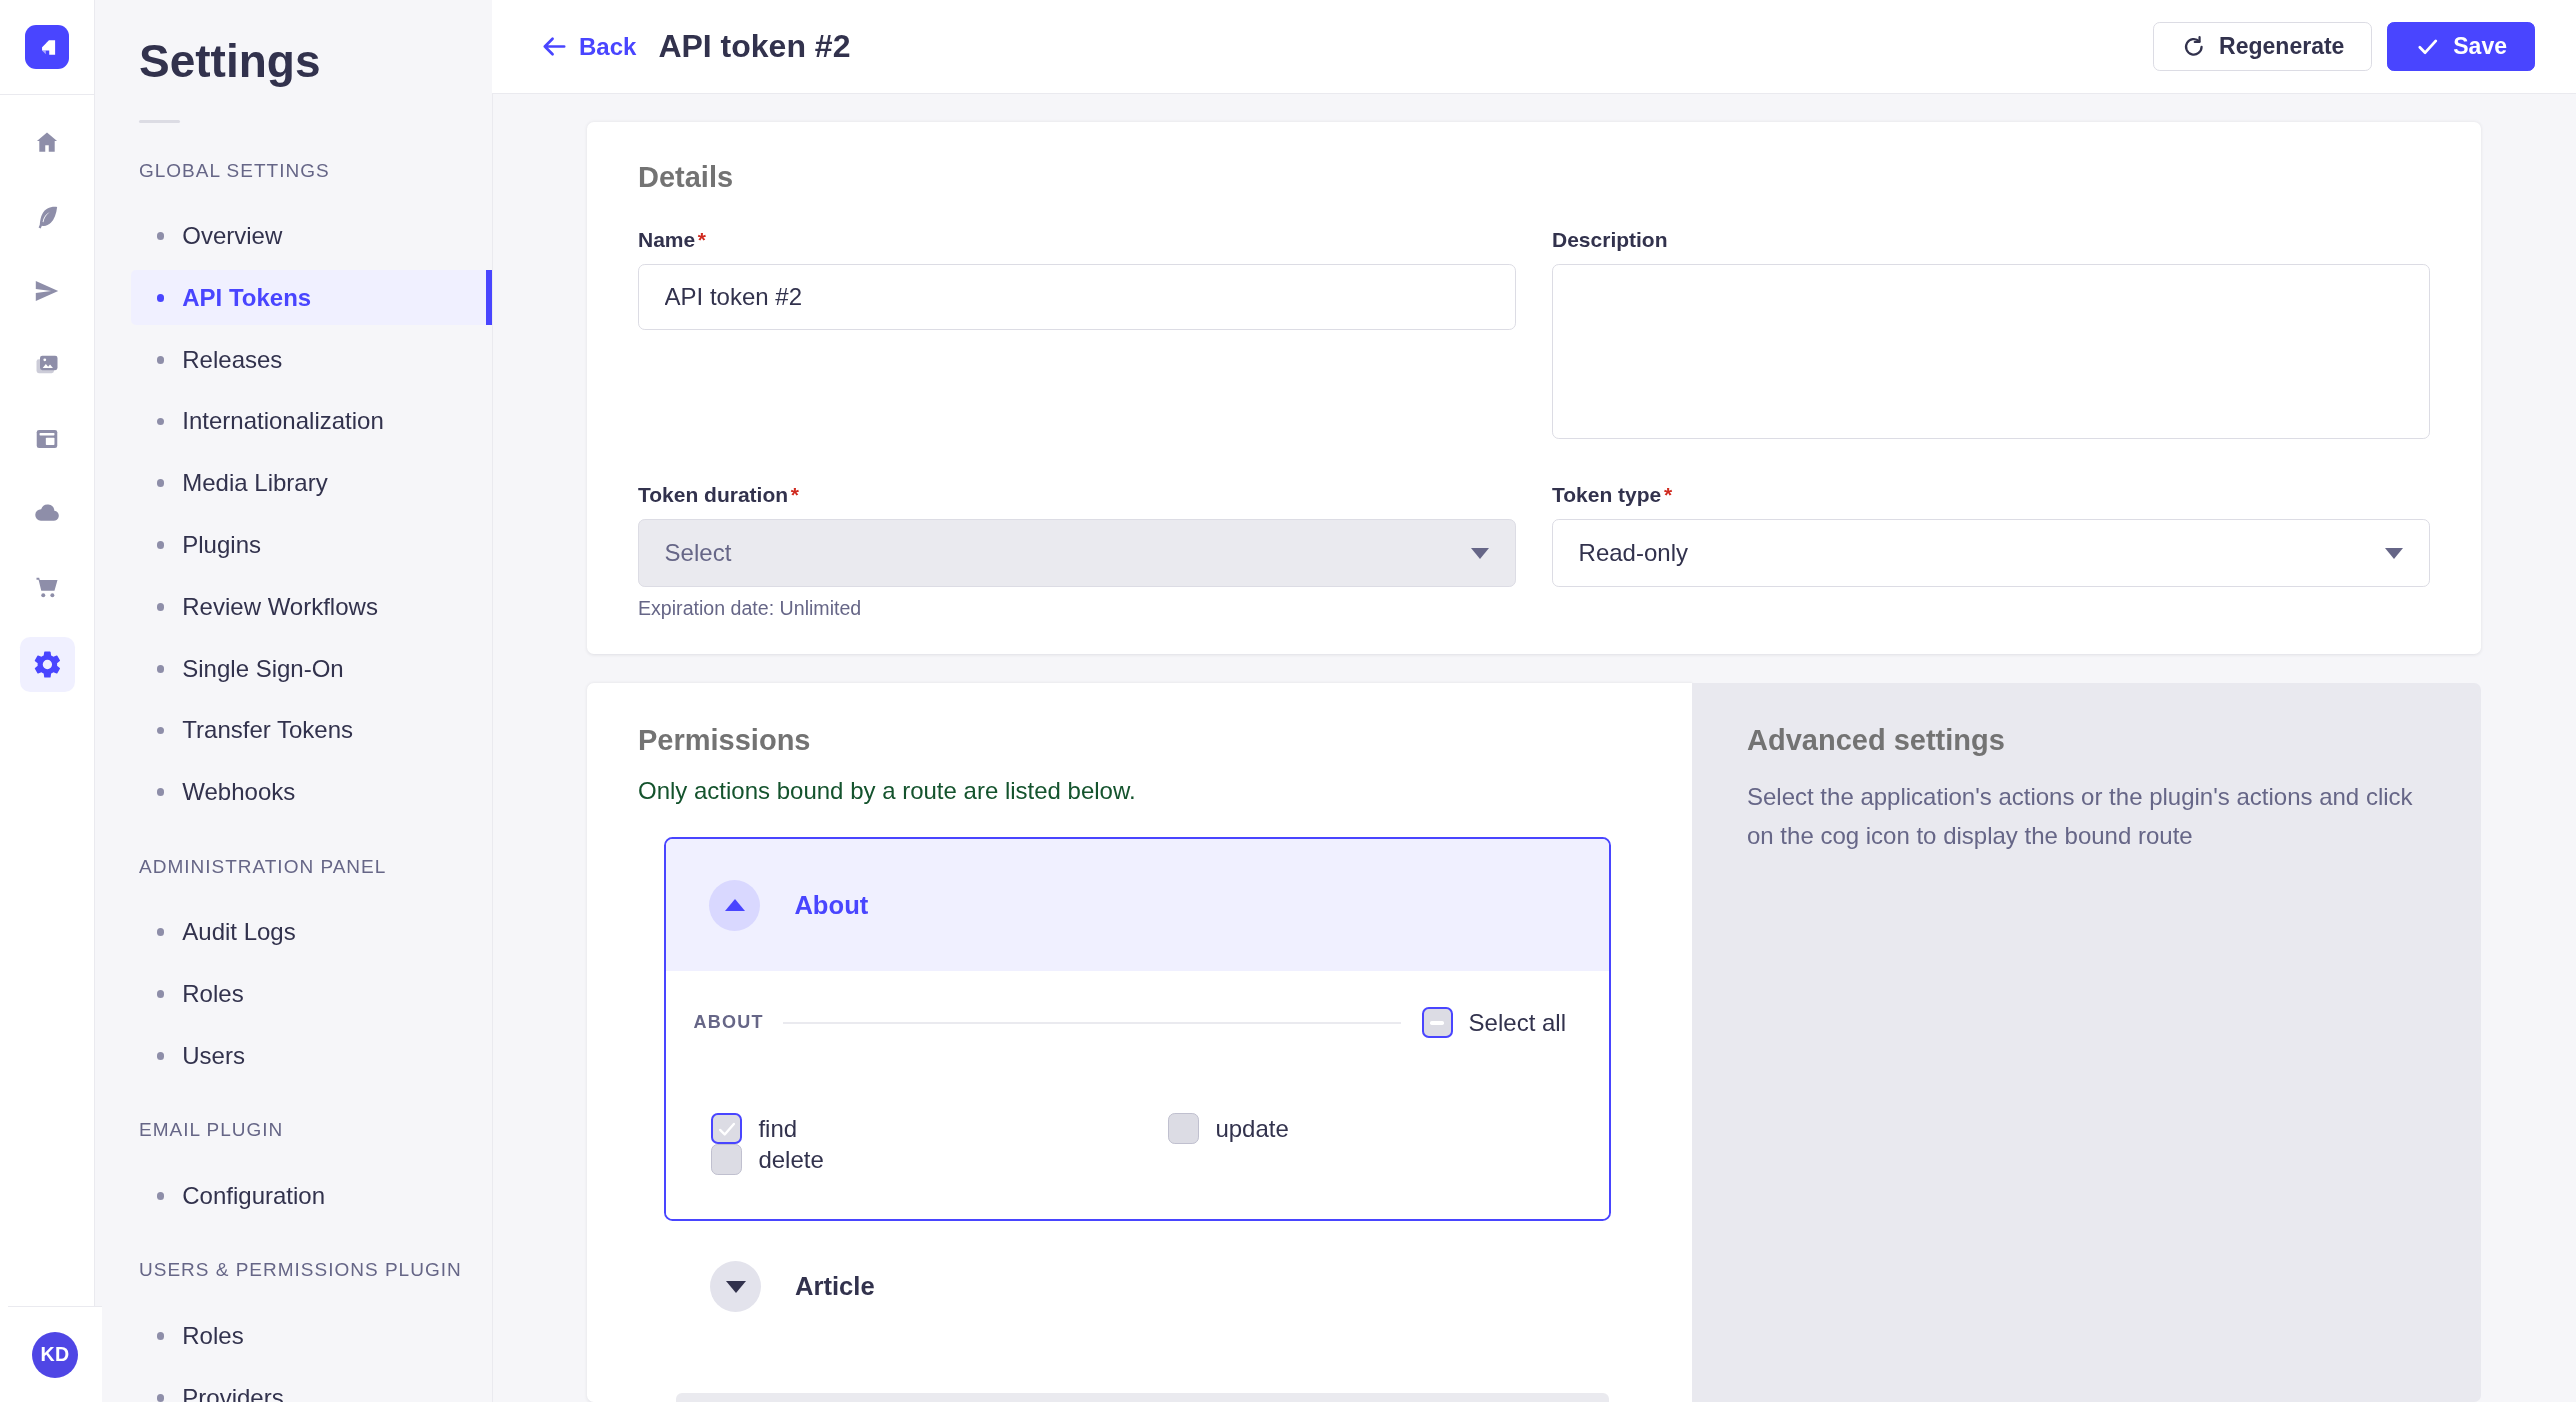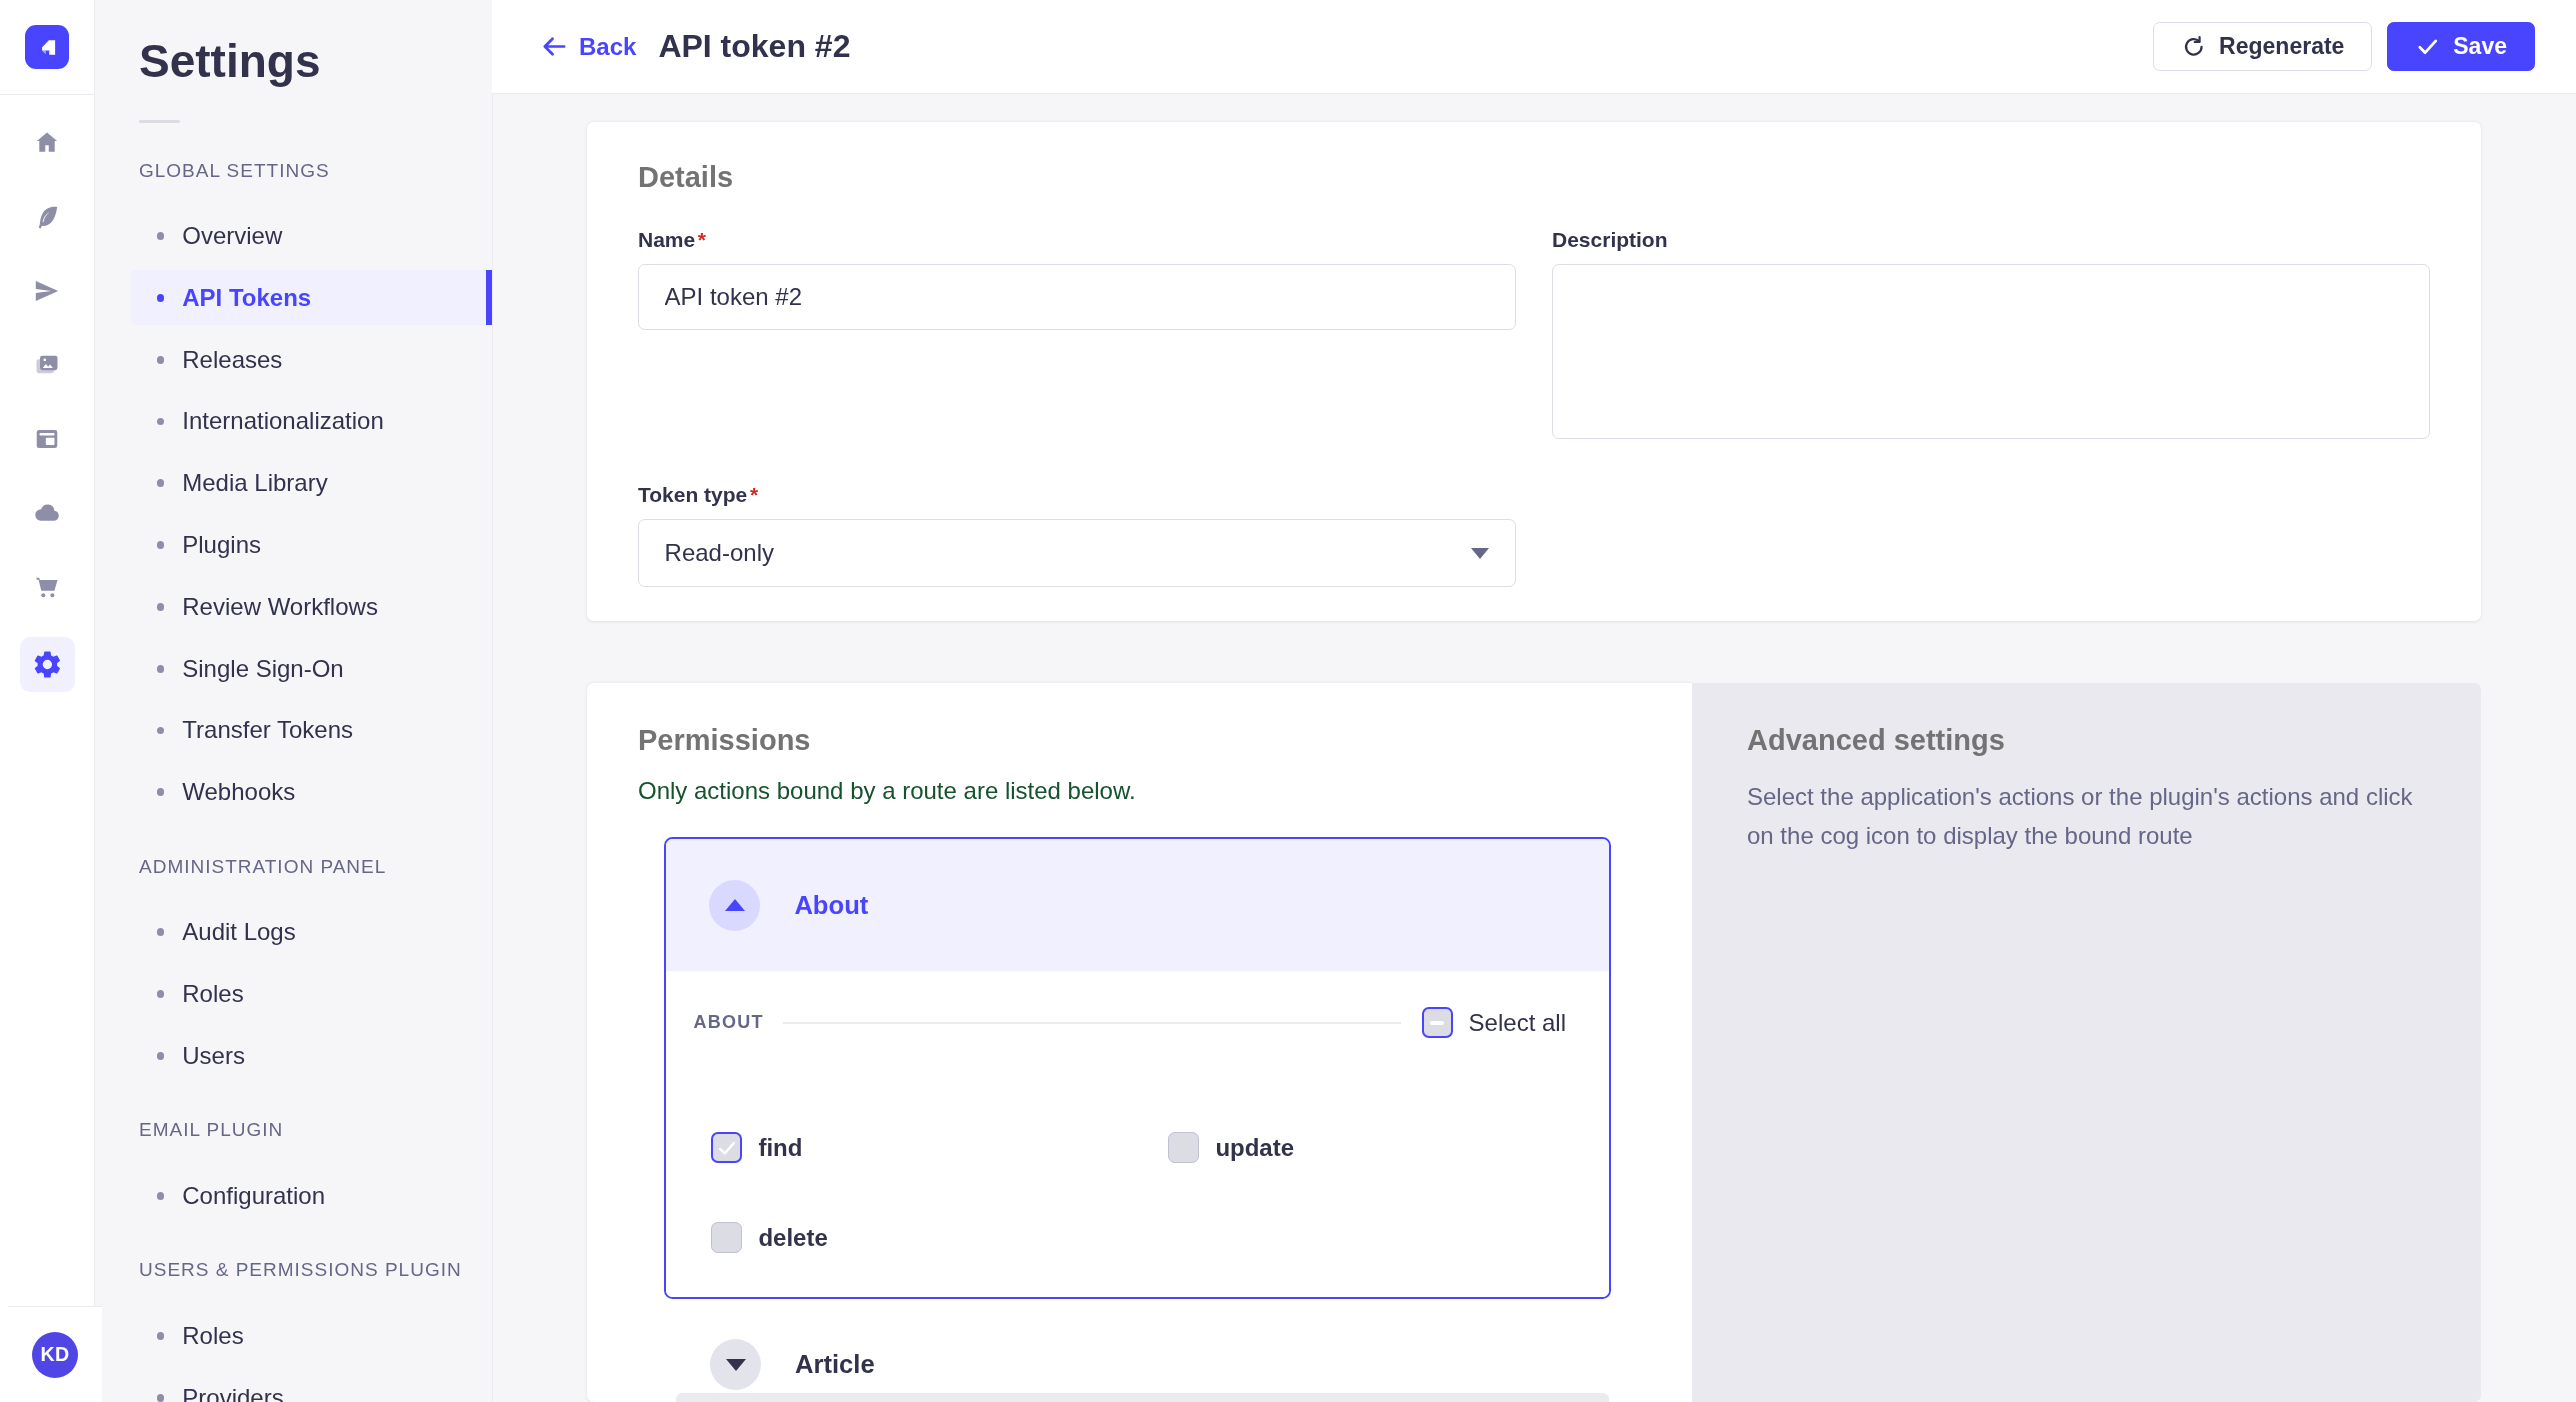--- a/index.html
+++ b/index.html
@@ -95,21 +95,21 @@
   .about-label{font-size:18px;font-weight:bold;color:#666687;letter-spacing:1.3px;}
   .about-line{flex:1;height:1.7px;background:#eaeaef;margin:0 21px 0 19.6px;}
   .checkbox{width:31px;height:31px;border-radius:6.8px;box-sizing:border-box;display:flex;
             align-items:center;justify-content:center;cursor:pointer;flex:0 0 auto;}
   .cb-unchecked{background:#dcdce4;border:0.9px solid #c0c0cf;}
   .cb-checked{background:#dcdce4;border:2.6px solid #4945ff;}
   .cb-indet{background:#dcdce4;border:2.6px solid #4945ff;}
   .cb-dash{width:13.6px;height:3.4px;border-radius:1.7px;background:#fff;}
   .checkbox svg{width:22px;height:22px;}
   .cb-label{margin-left:16px;font-size:24px;color:#32324d;}
-  .actions-grid{margin:94px 0 0 18px;display:grid;grid-template-columns:457px 1fr;row-gap:59px;font-weight:bold;}
+  .actions-grid{margin:75px 0 0 18px;display:grid;grid-template-columns:457px 1fr;}
   .action-item{display:flex;align-items:center;}
   .collapsed-row{margin:40px 0 0 72px;display:flex;align-items:center;cursor:pointer;}
   .collapsed-title{margin-left:34px;font-size:25.6px;font-weight:bold;color:#32324d;}
   .cut-strip{position:absolute;left:89px;top:710px;width:933px;height:12px;background:#eaeaef;
              border-radius:6px 6px 0 0;}
 
   
   .adv-panel{position:absolute;left:1200px;top:683px;width:789px;height:719px;background:#e9e9ef;
              border-radius:0 6.8px 6.8px 0;box-sizing:border-box;padding:41px 51px 0 55px;}
   .adv-body{margin-top:20.4px;font-size:24px;color:#666687;line-height:39px;width:690px;}
@@ -298,20 +298,28 @@
     <div class="card details-card">
       <div class="card-h">Details</div>
       <div class="form-grid">
         <div>
           <div class="field-label"><span>Name</span><span class="req">*</span></div>
           <input class="text-input" type="text" value="API token #2" style="">
         </div>
         <div>
           <div class="field-label">Description</div>
           <textarea class="textarea" style=""></textarea>
+        </div>
+        <div>
+          <div class="field-label"><span>Token duration</span><span class="req">*</span></div>
+          <div class="select disabled">
+            <span>Select</span>
+            <span class="caret"></span>
+          </div>
+          <div class="hint">Expiration date: Unlimited</div>
         </div>
         <div>
           <div class="field-label"><span>Token type</span><span class="req">*</span></div>
           <div class="select normal">
             <span>Read-only</span>
             <span class="caret"></span>
           </div>
         </div>
       </div>
     </div>

